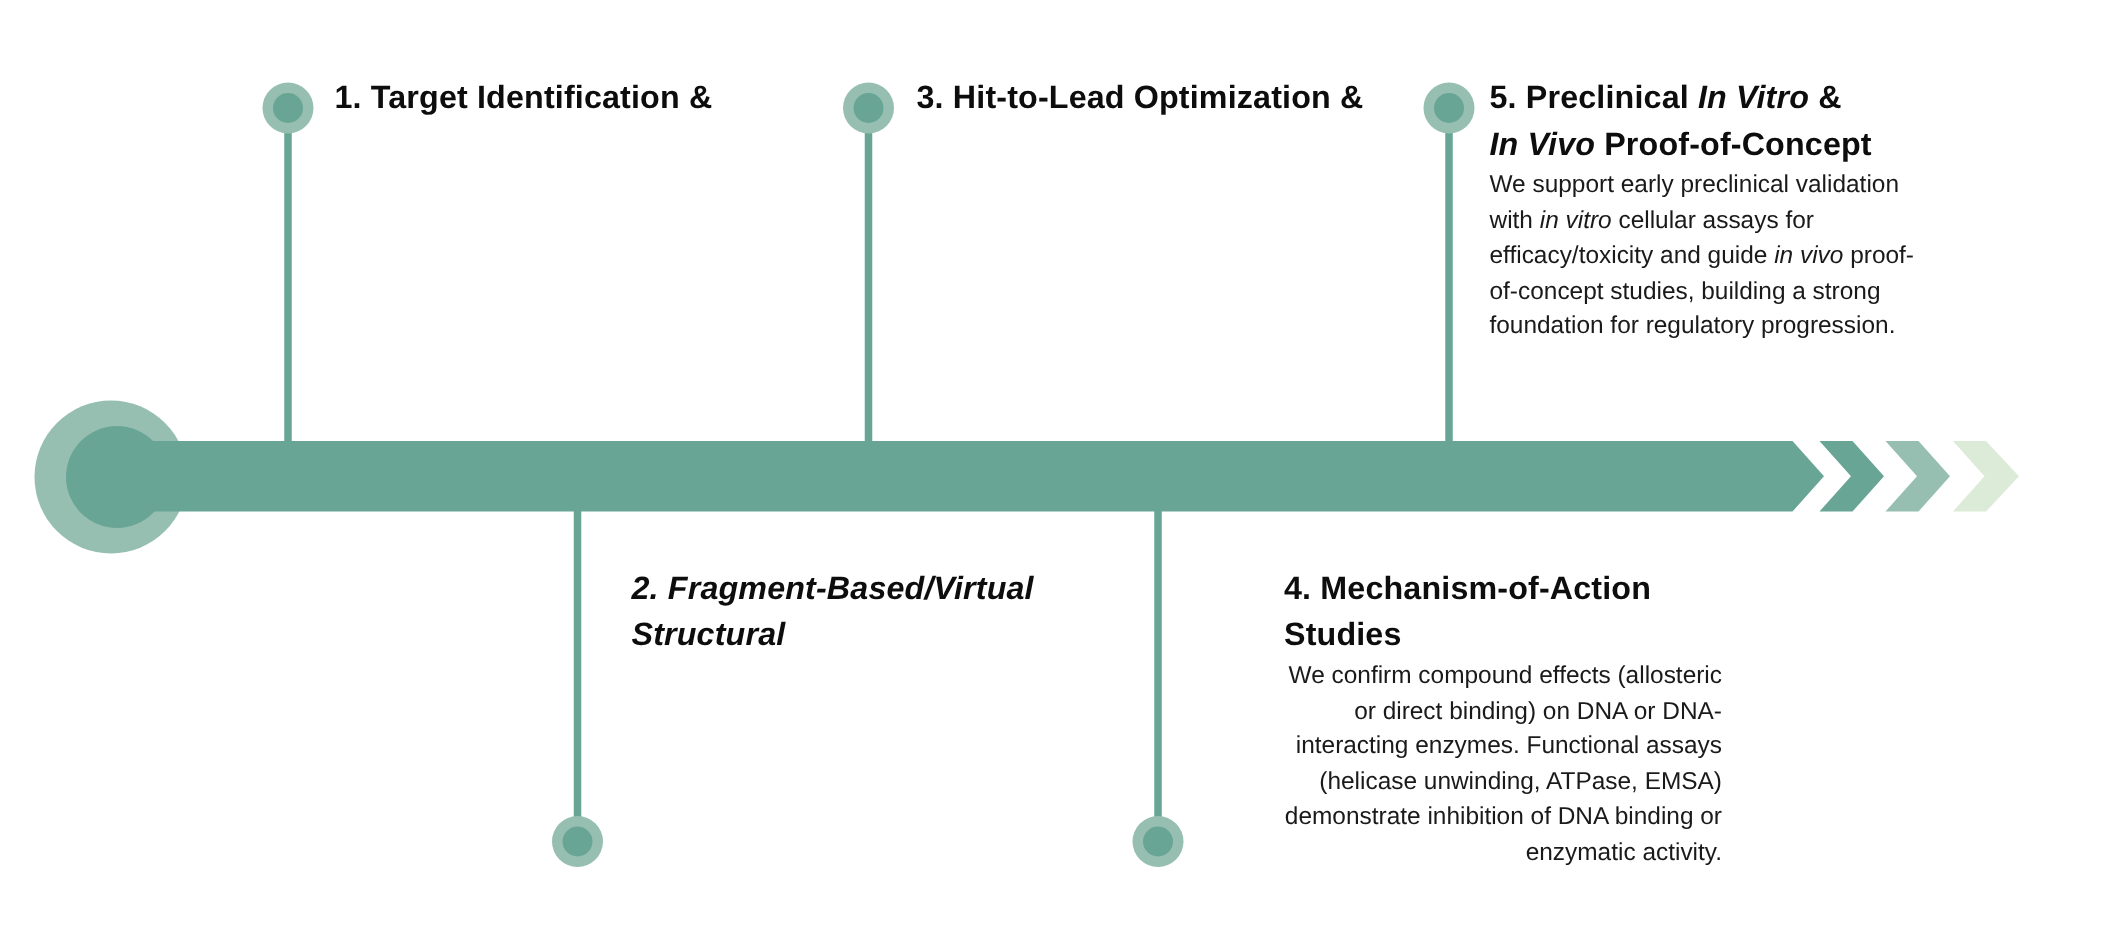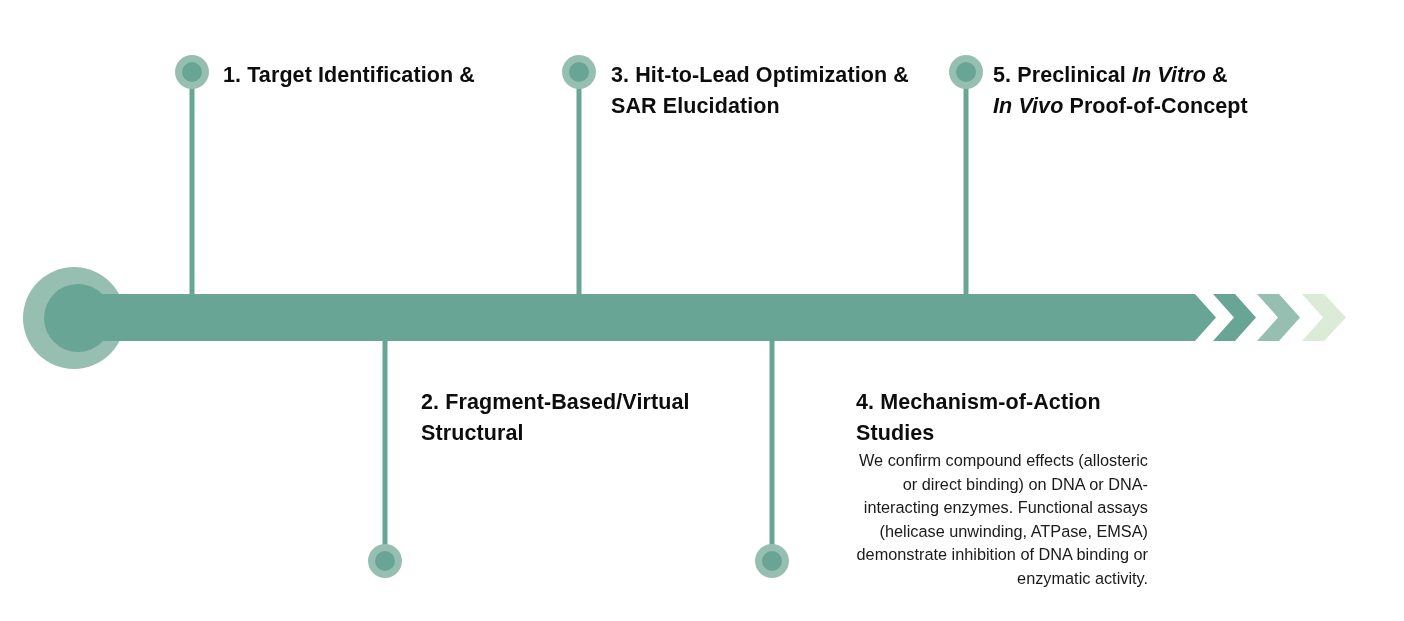--- a/index.html
+++ b/index.html
@@ -1,19 +1,19 @@
 <!DOCTYPE html>
 <html><head>
 <meta charset="utf-8">
 <style>
   html, body { margin:0; padding:0; background:#ffffff; }
   body { width:1404px; height:621px; position:relative; overflow:hidden;
          font-family:"Liberation Sans", "DejaVu Sans", sans-serif; color:#111; }
   .canvas { position:absolute; left:0; top:0; width:1404px; height:621px; }
-  .step { position:absolute;margin-top:10px; }
+  .step { position:absolute; }
   .step-title { font-weight:bold; font-size:21.5px; line-height:31px; margin:0; color:#0d0d0d; letter-spacing:0.1px; }
   .step-body { font-size:16.3px; line-height:23.6px; margin:0; color:#1a1a1a; }
   .step-title i { font-style:italic; }
   .step-body i { font-style:italic; }
 </style>
 </head>
 <body>
 
 <div class="canvas">
 
@@ -60,33 +60,35 @@
     <p class="step-title">
       <span>1.</span>
       <span>Target Identification &amp;</span><br>
     </p>
   </div>
 
   <div class="step" style="left:611px; top:50px; width:330px;">
     <p class="step-title">
       <span>3.</span>
       <span>Hit-to-Lead Optimization &amp;</span><br>
-      <span>SAR Elucidation</span>
     </p>
   </div>
 
   <div class="step" style="left:993px; top:50px; width:300px;">
     <p class="step-title">
       <span>5.</span>
       <span>Preclinical </span><i>In Vitro</i><span> &amp;</span><br>
       <i>In Vivo</i><span> Proof-of-Concept</span>
     </p>
+    <p class="step-body" style="width:298px;">
+      <span>We support early preclinical validation with </span><i>in vitro</i><span> cellular assays for efficacy/toxicity and guide </span><i>in vivo</i><span> proof-of-concept studies, building a strong foundation for regulatory progression.</span>
+    </p>
   </div>
 
-  <div class="step" style="left:421px; top:377px; width:310px;">
+  <div class="step" style="left:421px; top:377px; width:310px;font-style:italic;">
     <p class="step-title">
       <span>2.</span>
       <span>Fragment-Based/Virtual</span><br>
       <span>Structural</span>
     </p>
   </div>
 
   <div class="step" style="left:856px; top:377px; width:300px;">
     <p class="step-title">
       <span>4.</span>

